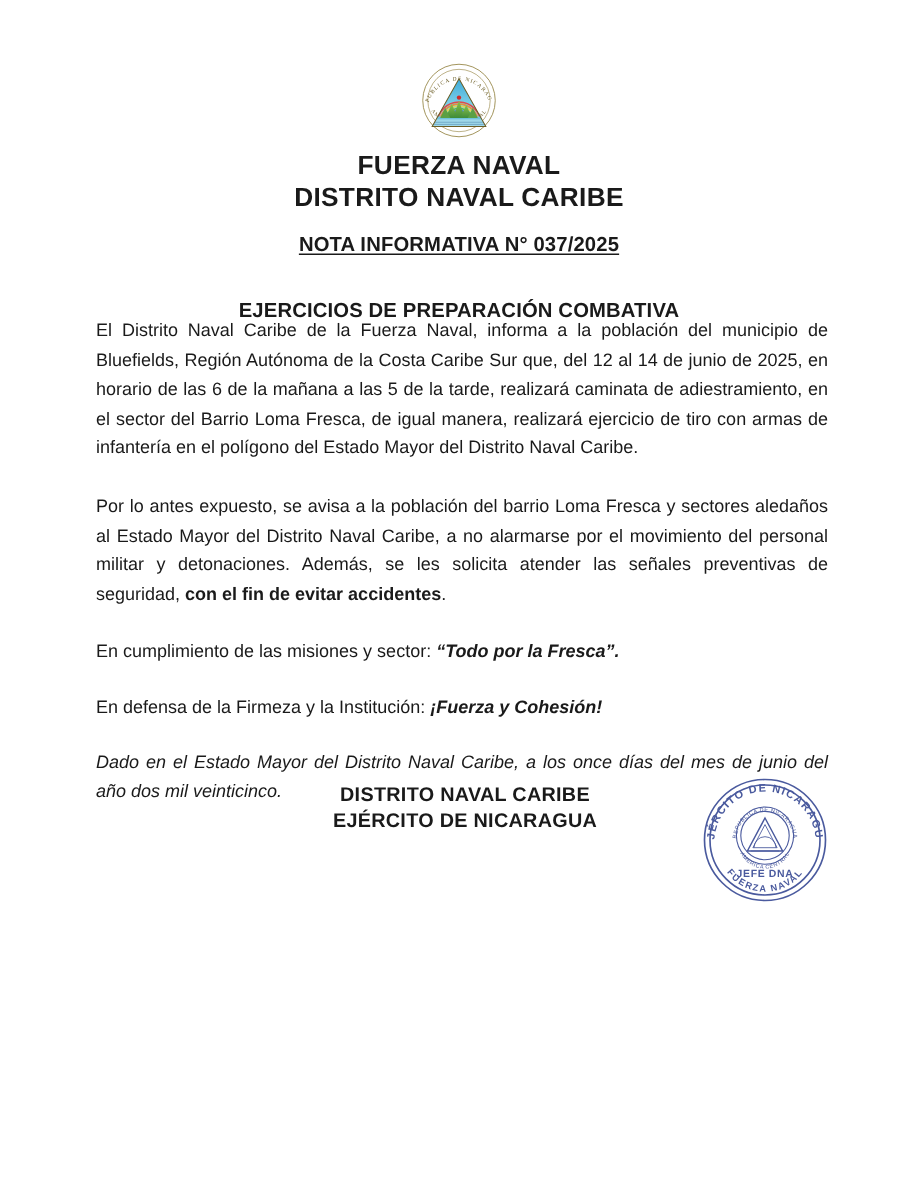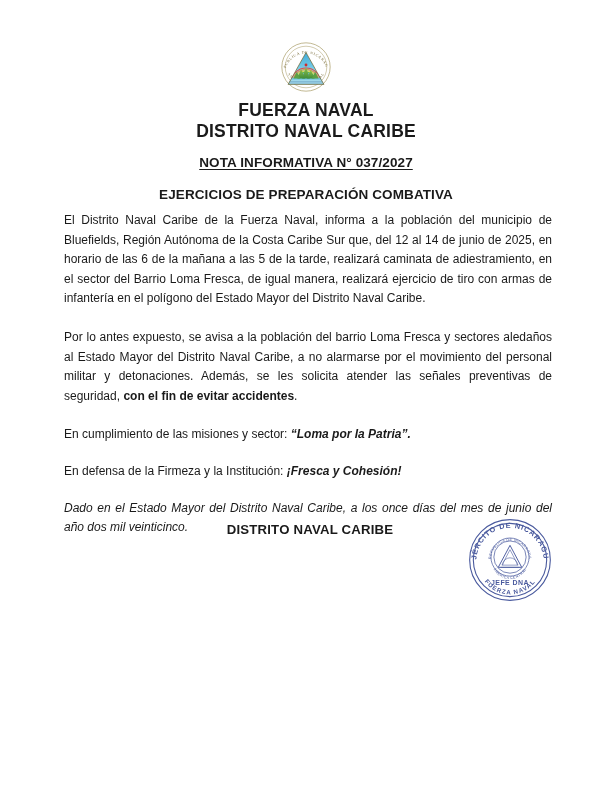--- a/index.html
+++ b/index.html
@@ -64,21 +64,21 @@
   }
   .notice-number {
     font-size: 13.5px;
     font-weight: bold;
     text-decoration: underline;
     text-underline-offset: 2px;
     letter-spacing: 0.1px;
     color: #1a1a1a;
   }
   .notice-subject {
-    margin-top: 17px;
+    margin-top: 29px;
     font-size: 13.5px;
     font-weight: bold;
     letter-spacing: 0.1px;
     color: #1a1a1a;
   }
 
   
   .body-block {
     position: absolute;
     left: 60px;
@@ -193,38 +193,39 @@
       </svg>
     </span>
   </div>
 
   <div class="title-block">
     <div class="title-line">FUERZA NAVAL</div>
     <div class="title-line">DISTRITO NAVAL CARIBE</div>
   </div>
 
   <div class="notice-block">
-    <div class="notice-number">NOTA INFORMATIVA N° 037/2027</div>
+    <div class="notice-number">NOTA INFORMATIVA N° 037/2025</div>
     <div class="notice-subject">EJERCICIOS DE PREPARACIÓN COMBATIVA</div>
   </div>
 
   <div class="body-block">
     <p class="para">El Distrito Naval Caribe de la Fuerza Naval, informa a la población del municipio de Bluefields, Región Autónoma de la Costa Caribe Sur que, del 12 al 14 de junio de 2025, en horario de las 6 de la mañana a las 5 de la tarde, realizará caminata de adiestramiento, en el sector del Barrio Loma Fresca, de igual manera, realizará ejercicio de tiro con armas de infantería en el polígono del Estado Mayor del Distrito Naval Caribe.</p>
 
     <p class="para"><span>Por lo antes expuesto, se avisa a la población del barrio Loma Fresca y sectores aledaños al Estado Mayor del Distrito Naval Caribe, a no alarmarse por el movimiento del personal militar y detonaciones. Además, se les solicita atender las señales preventivas de seguridad, </span><b>con el fin de evitar accidentes</b><span>.</span></p>
 
-    <p class="para tight"><span>En cumplimiento de las misiones y sector: </span><span class="motto">“Loma por la Patria”.</span></p>
-
-    <p class="para tight"><span>En defensa de la Firmeza y la Institución: </span><span class="motto">¡Fresca y Cohesión!</span></p>
+    <p class="para tight"><span>En cumplimiento de las misiones y sector: </span><span class="motto">“Todo por la Fresca”.</span></p>
+
+    <p class="para tight"><span>En defensa de la Firmeza y la Institución: </span><span class="motto">¡Fuerza y Cohesión!</span></p>
 
     <p class="para last">Dado en el Estado Mayor del Distrito Naval Caribe, a los once días del mes de junio del año dos mil veinticinco.</p>
   </div>
 
   <div class="sign-block">
     <div class="sign-line">DISTRITO NAVAL CARIBE</div>
+    <div class="sign-line">EJÉRCITO DE NICARAGUA</div>
   </div>
 
   <div class="seal">
     <svg viewBox="0 0 120 120" width="88" height="88" xmlns="http://www.w3.org/2000/svg">
       <defs>
         <path id="sealTop" d="M 14,62 A 46,46 0 0 1 106,62" fill="none"></path>
         <path id="sealBot" d="M 17,64 A 43,43 0 0 0 103,64" fill="none"></path>
         <path id="sealInTop" d="M 34,60 A 26,26 0 0 1 86,60" fill="none"></path>
         <path id="sealInBot" d="M 35,61 A 25,25 0 0 0 85,61" fill="none"></path>
       </defs>

